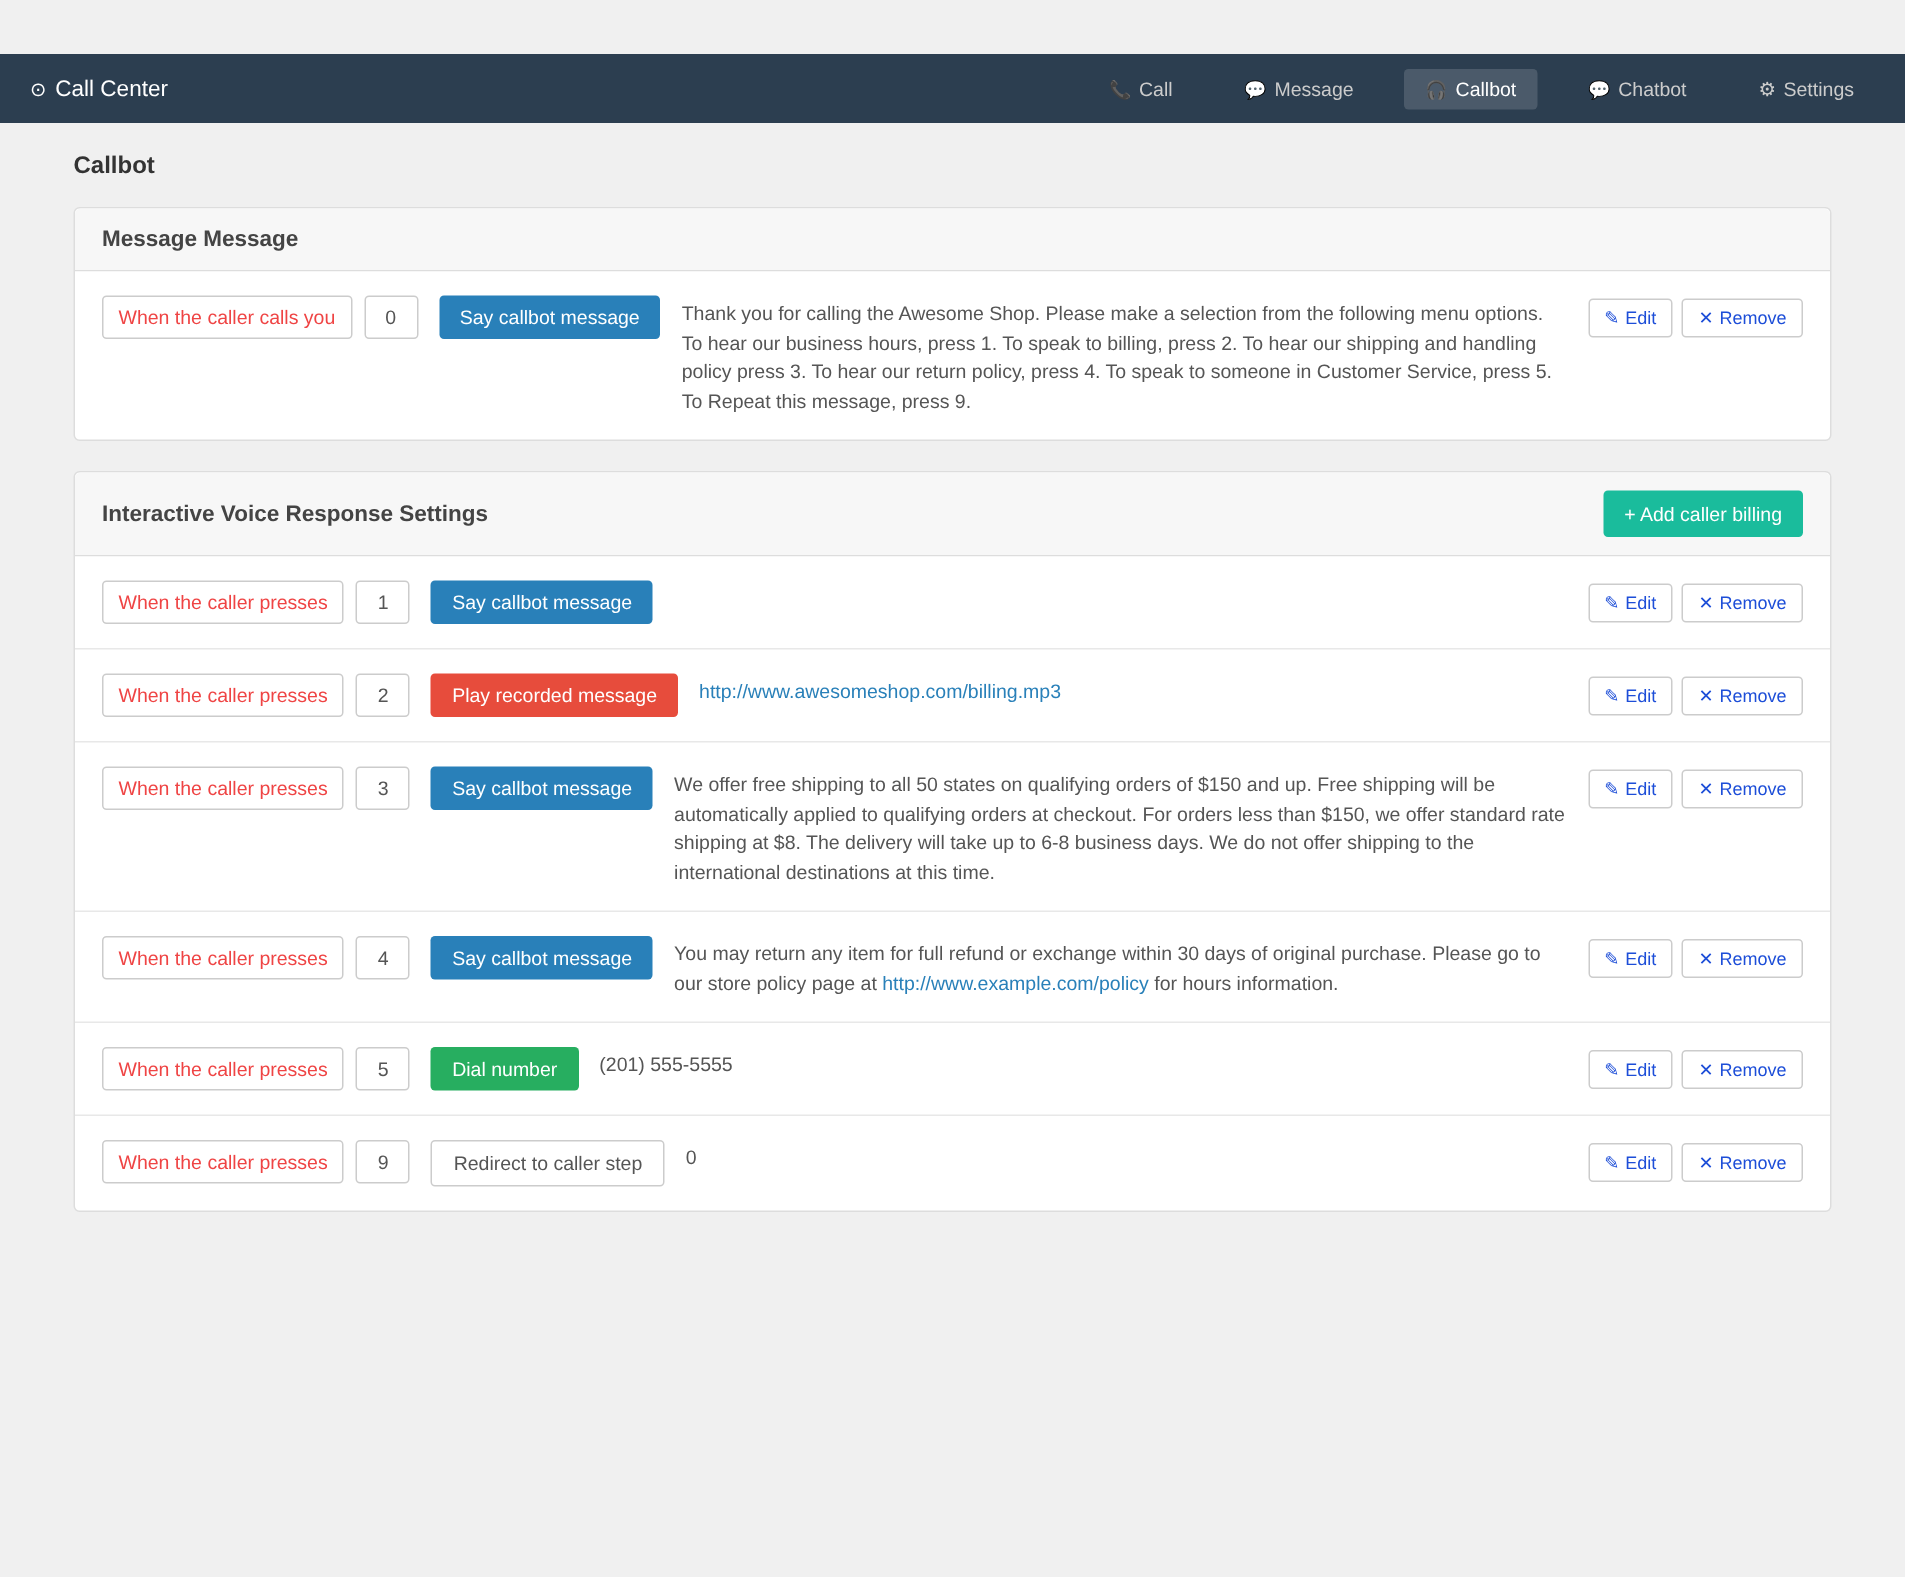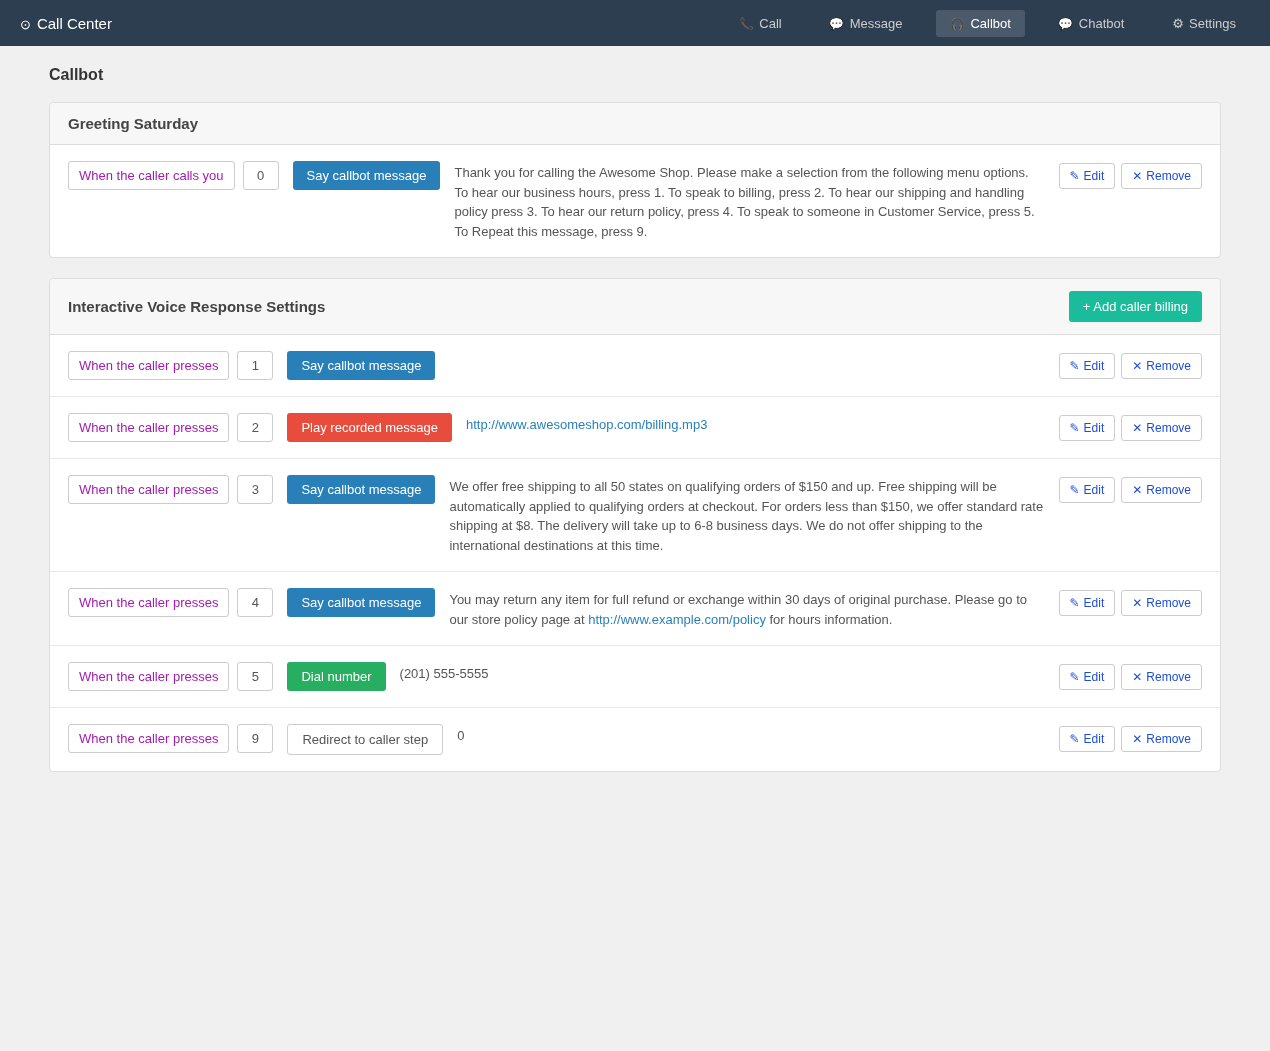--- a/index.html
+++ b/index.html
@@ -6,20 +6,21 @@
     body { font-family: -apple-system, BlinkMacSystemFont, 'Segoe UI', Helvetica, Arial, sans-serif; font-size: 14px; background: #f0f0f0; color: #333; }
 
     
     .topnav {
       background: #2c3e50;
       color: #fff;
       display: flex;
       align-items: center;
       padding: 0 20px;
       height: 46px;
+      margin-top: 36px;
     }
     .topnav-brand {
       display: flex; align-items: center; gap: 6px;
       font-size: 15px; font-weight: 500; color: #fff; margin-right: auto;
     }
     .topnav-links {
       display: flex; gap: 20px;
     }
     .topnav-link {
       display: flex; align-items: center; gap: 5px;
@@ -73,21 +74,21 @@
       display: flex;
       align-items: center;
       gap: 8px;
       flex-shrink: 0;
     }
     .trigger-label {
       border: 1px solid #ccc;
       border-radius: 3px;
       padding: 6px 10px;
       font-size: 13px;
-      color: #a21caf;
+      color: #ef4444;
       background: #fff;
       white-space: nowrap;
     }
     .trigger-number {
       border: 1px solid #ccc;
       border-radius: 3px;
       padding: 6px 10px;
       font-size: 13px;
       color: #555;
       background: #fff;
@@ -195,21 +196,21 @@
       <span>Settings</span>
     </a>
   </div>
 </nav>
 
 <div class="page-content">
   <div class="page-title">Callbot</div>
 
   <div class="card">
     <div class="card-header">
-      <span class="card-header-title">Greeting Saturday</span>
+      <span class="card-header-title">Message Message</span>
     </div>
     <div class="row-item">
       <div class="trigger-group">
         <span class="trigger-label">When the caller calls you</span>
         <span class="trigger-number">0</span>
       </div>
       <button class="action-btn blue">Say callbot message</button>
       <div class="content-text">Thank you for calling the Awesome Shop. Please make a selection from the following menu options. To hear our business hours, press 1. To speak to billing, press 2. To hear our shipping and handling policy press 3. To hear our return policy, press 4. To speak to someone in Customer Service, press 5. To Repeat this message, press 9.</div>
       <div class="row-actions">
         <button class="row-action-btn">

